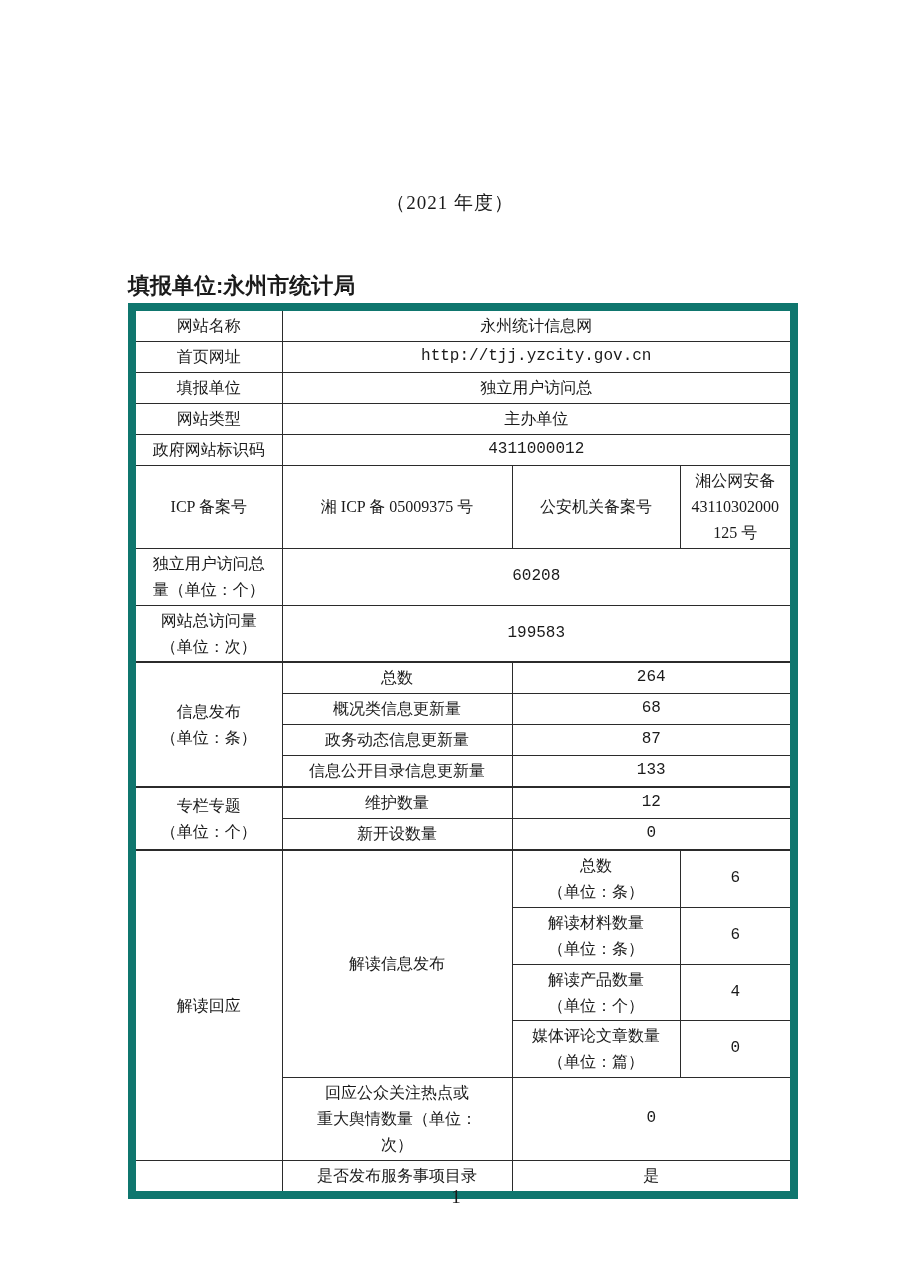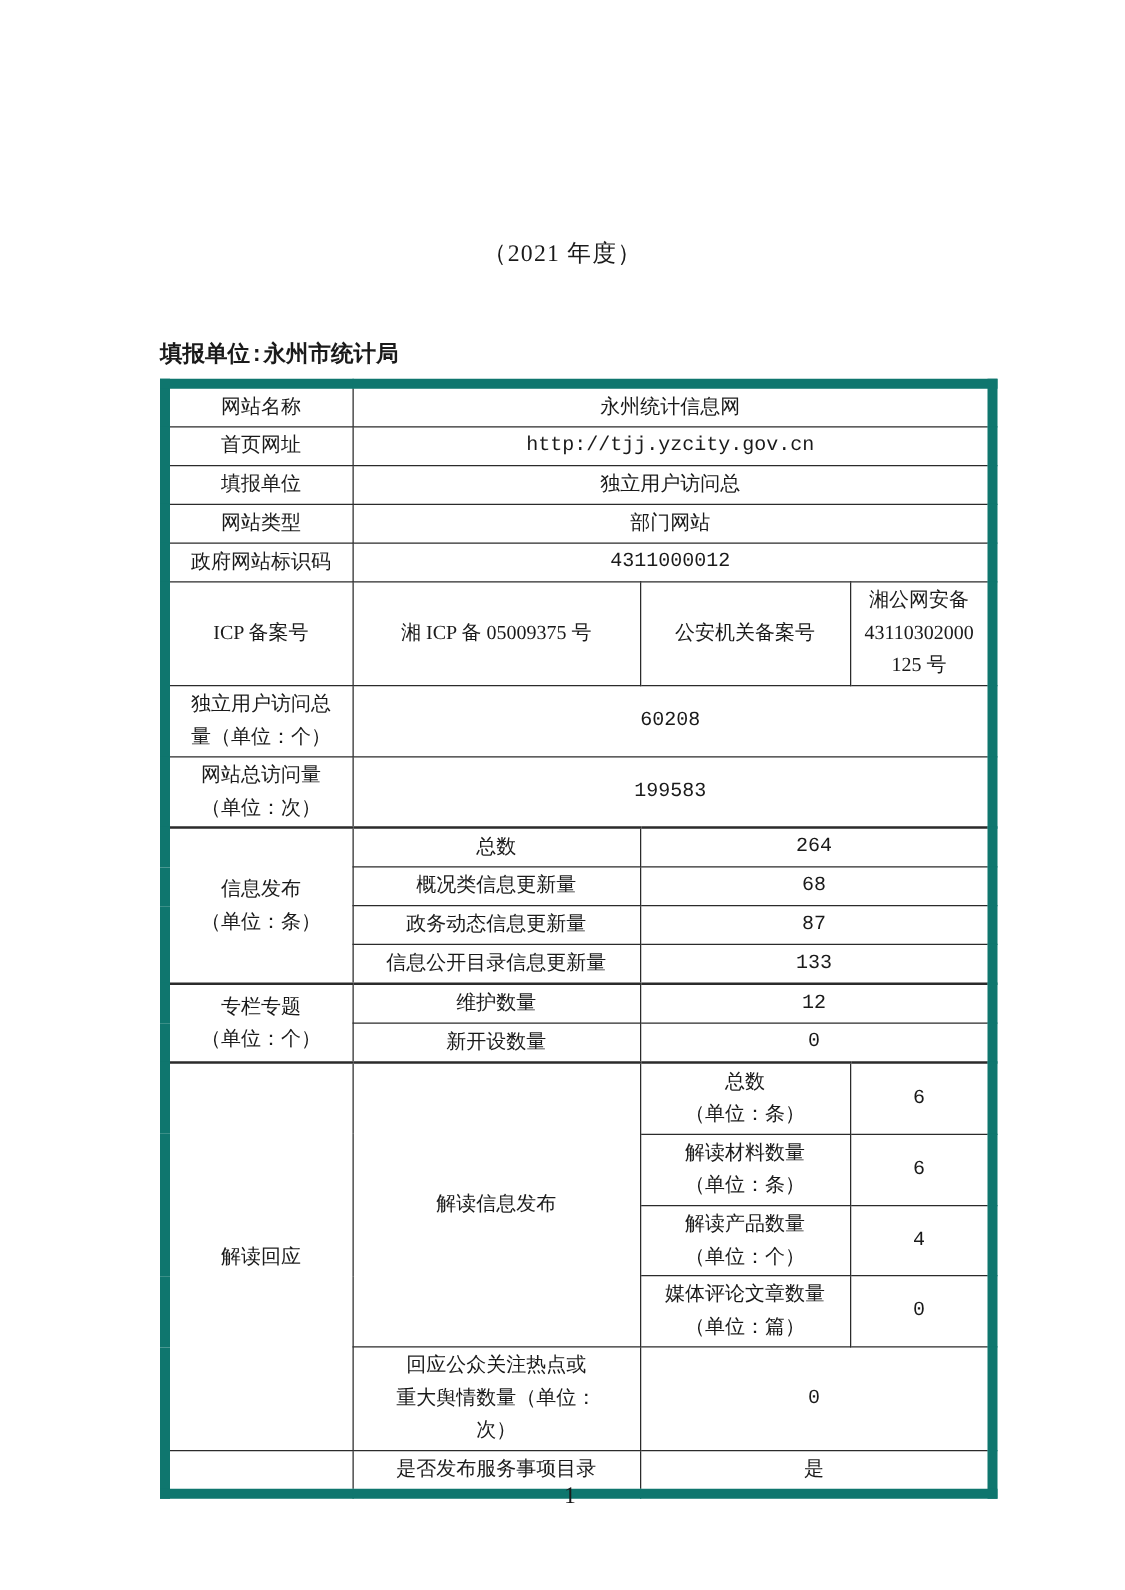--- a/index.html
+++ b/index.html
@@ -18,22 +18,22 @@
     font-size:37px;font-weight:bold;letter-spacing:1px;
     line-height:1.1;
   }
   .subtitle{
     position:absolute;top:190px;left:0;width:100%;
     text-align:center;
     font-size:19px;letter-spacing:1px;
   }
   .unit-line{
     position:absolute;top:271px;left:128px;
-    font-family:Liberation Mono, monospace;
-    font-size:18px;font-weight:bold;
+    font-family:Liberation Sans, sans-serif;
+    font-size:22px;font-weight:bold;
   }
   table.report{
     position:absolute;top:303px;left:128px;
     width:662px;
     border-collapse:collapse;
     table-layout:fixed;
     border:8px solid #0f766e;
   }
   table.report td{
     border:1px solid #2b2b2b;
@@ -81,21 +81,21 @@
       <td colspan="3" class="url">http://tjj.yzcity.gov.cn</td>
     </tr>
 
     <tr style="height:31px">
       <td>填报单位</td>
       <td colspan="3">独立用户访问总</td>
     </tr>
 
     <tr style="height:30px">
       <td>网站类型</td>
-      <td colspan="3">部门网站</td>
+      <td colspan="3">主办单位</td>
     </tr>
 
     <tr style="height:31px">
       <td>政府网站标识码</td>
       <td colspan="3" class="num">4311000012</td>
     </tr>
 
     <tr style="height:83px">
       <td>ICP 备案号</td>
       <td>湘 ICP 备 05009375 号</td>

